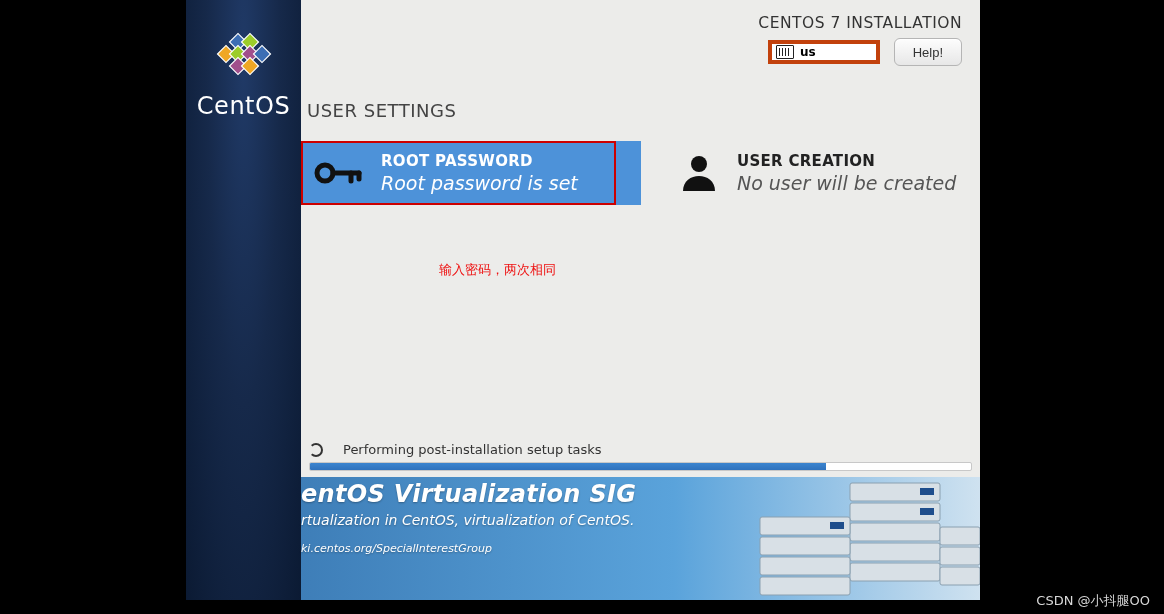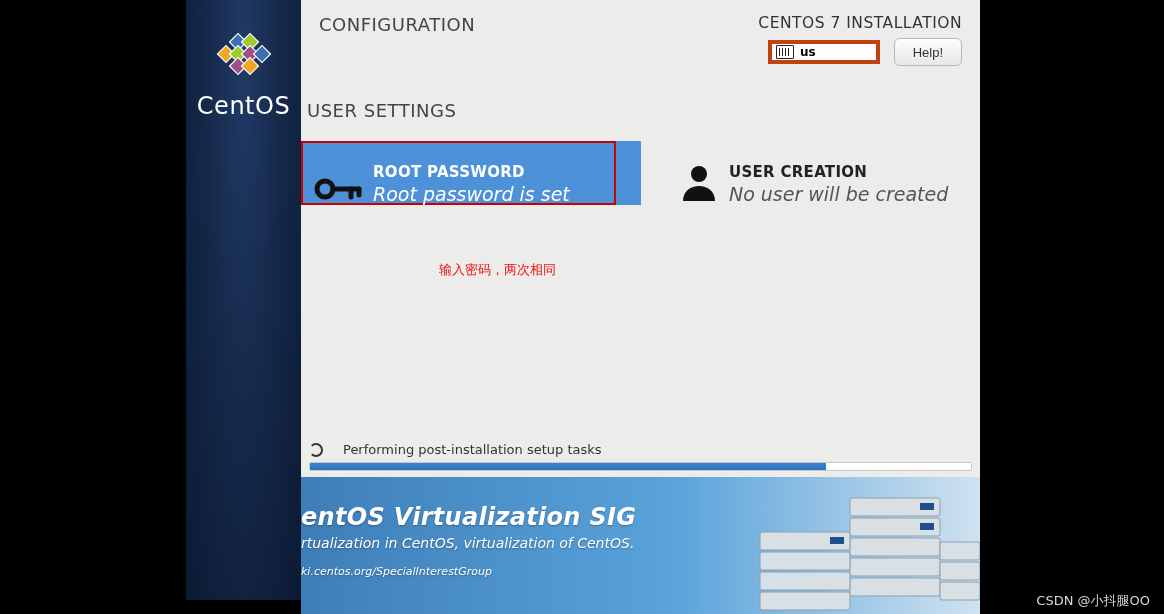--- a/index.html
+++ b/index.html
@@ -35,21 +35,21 @@
     height: 28px; padding: 0 18px; font-size: 13px; color: #333;
     border: 1px solid #b5b5b5; border-radius: 6px; cursor: pointer;
     background: linear-gradient(to bottom, #fdfdfd 0%, #e7e7e7 100%);
     box-shadow: inset 0 1px 0 #fff;
   }
 
   .section-title { font-size: 18px; color: #444; letter-spacing: 0.5px; margin: 22px 0 0 6px; font-weight: 400; }
 
   .settings-row { display: flex; margin-top: 20px; }
   .setting-card {
-    width: 316px; height: 64px; display: flex; align-items: flex-end; gap: 8px;
+    width: 316px; height: 64px; display: flex; align-items: center; gap: 16px;
     padding-left: 12px; cursor: pointer;
   }
   .setting-card.selected {
     background: #4d92d9; color: #fff;
     box-shadow: inset 0 0 0 2px #cc0000;
   }
   .card-extra { width: 25px; height: 64px; background: #4d92d9; }
   .setting-card .card-title { font-size: 15px; font-weight: 700; letter-spacing: 0.3px; }
   .setting-card .card-sub { font-size: 19px; font-style: italic; margin-top: 2px; }
   .setting-card.plain .card-title { color: #222; }
@@ -62,23 +62,23 @@
 
   
   .progress-area { position: absolute; left: 0; right: 0; top: 442px; padding: 0 8px; }
   .status-line { display: flex; align-items: center; gap: 20px; font-size: 13px; color: #333; }
   .spinner { width: 14px; height: 14px; border: 2px solid #333; border-left-color: transparent; border-radius: 50%; }
   .progress-bar { height: 9px; background: #fff; border: 1px solid #c8c8c8; border-radius: 2px; margin-top: 5px; overflow: hidden; }
   .progress-fill { height: 100%; width: 78%; background: linear-gradient(to bottom, #3b84cf 0%, #2f72bd 100%); }
 
   
   .banner {
-    position: absolute; left: 0; right: 0; top: 477px; height: 138px;
+    position: absolute; left: 0; right: 0; top: 477px; height: 123px;
     background: linear-gradient(to right, #3e7eb8 0%, #5aa3db 55%, #cfe2f0 100%);
-    color: #fff; padding: 26px 0 0 0;
+    color: #fff; padding: 3px 0 0 0;
   }
   .banner-title { font-size: 24px; font-style: italic; font-weight: 700; letter-spacing: 0.3px; text-shadow: 0 1px 2px rgba(0,0,0,.3); }
   .banner-sub { font-size: 14px; font-style: italic; margin-top: 4px; text-shadow: 0 1px 2px rgba(0,0,0,.3); }
   .banner-url { font-size: 11px; font-style: italic; margin-top: 14px; text-shadow: 0 1px 2px rgba(0,0,0,.3); }
   .servers { position: absolute; right: 0; bottom: 0; width: 270px; height: 123px; }
   .watermark { position: absolute; right: 14px; bottom: 4px; font-size: 13px; color: #d9d9d9; }
 </style>
 </head>
 <body>
 
@@ -101,21 +101,20 @@
             <rect x="18" y="30" width="12" height="12" transform="rotate(45 24 36)" fill="#a14f8c"></rect>
             <rect x="30" y="30" width="12" height="12" transform="rotate(45 36 36)" fill="#efa724"></rect>
           </g>
         </svg>
       </div>
       <div class="centos-text">CentOS</div>
     </div>
 
     <div class="main">
       <div class="header">
-        <div class="header-title">CONFIGURATION</div>
         <div class="header-right">
           <div class="install-title">CENTOS 7 INSTALLATION</div>
           <div class="lang-help">
             <div class="lang-box">
               <span class="kbd-icon"></span>
               <span class="lang-text">us</span>
             </div>
             <button class="help-btn">Help!</button>
           </div>
         </div>

